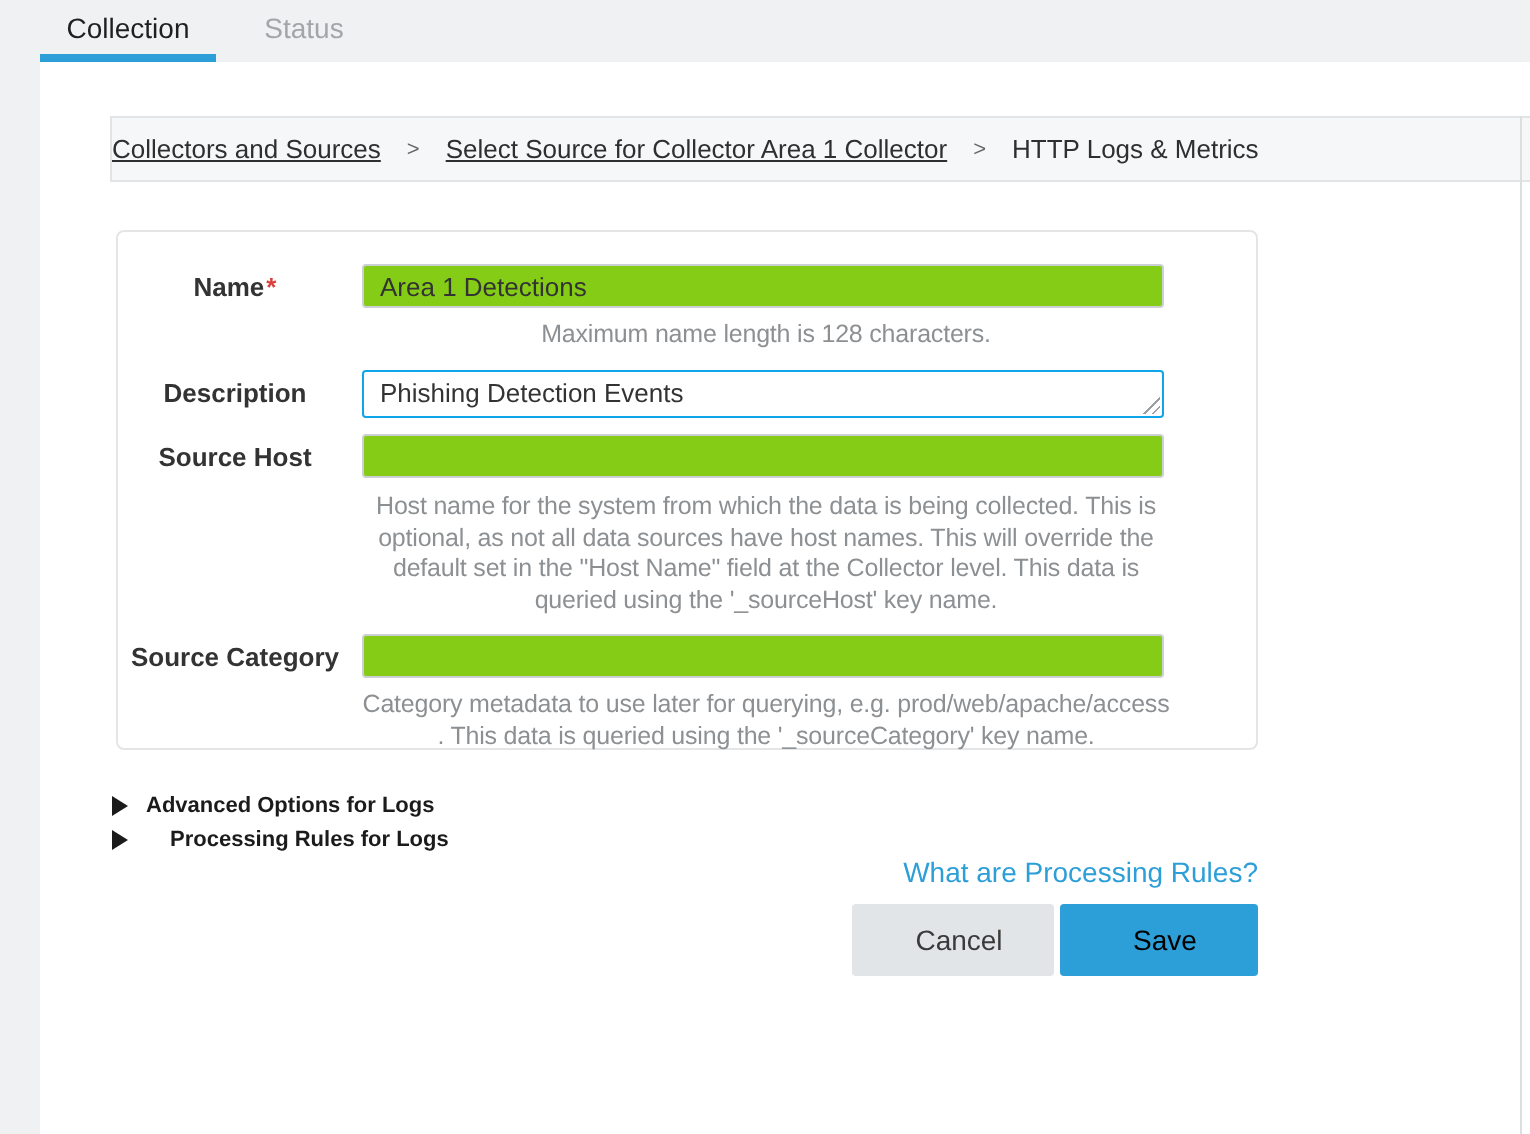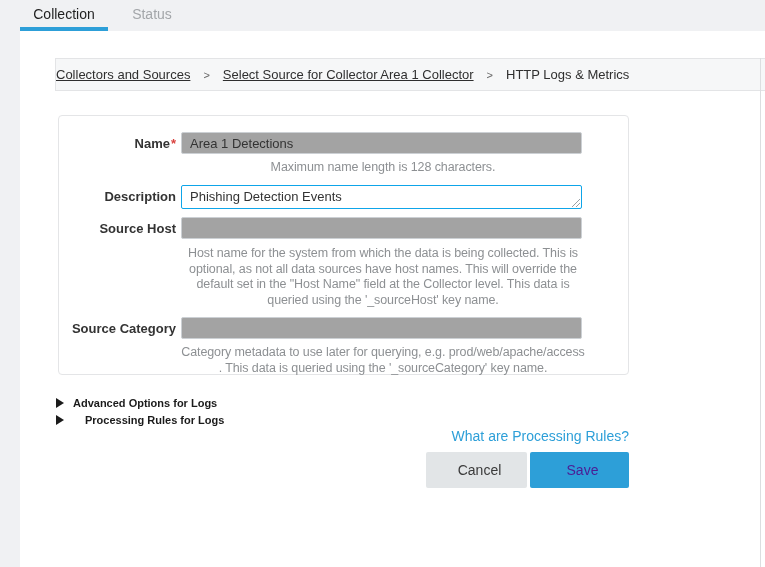--- a/index.html
+++ b/index.html
@@ -26,27 +26,27 @@
   }
   .crumb { text-decoration:underline; cursor:pointer; margin-right:13px; }
   .crumb-sep { color:#666; font-size:11px; margin-right:13px; }
   .crumb-current { text-decoration:none; margin-right:0; }
   
   .card {
     position:absolute; left:58px; top:115px; width:571px; height:260px;
     background:#fff; border:1px solid #e4e5e7; border-radius:4px;
   }
   .flabel {
-    position:absolute; left:0; width:117px; text-align:right;
+    position:absolute; left:0; width:117px; text-align:center;
     font-size:13px; font-weight:600; color:#333;
   }
   .req { color:#d9413d; margin-left:1px; }
   .finput {
     position:absolute; left:122px; width:401px; height:22px;
-    border:1px solid #ccd0d4; border-radius:2px; background:#a3a3a3;
+    border:1px solid #ccd0d4; border-radius:2px; background:#84cc16;
     font-family:"Liberation Sans",sans-serif; font-size:13px; color:#333; padding:0 8px; outline:none;
   }
   .ftextarea {
     position:absolute; left:122px; width:401px; height:24px;
     border:1px solid #0ea5e9; border-radius:2px; background:#fff;
     font-family:"Liberation Sans",sans-serif; font-size:13px; color:#333;
     padding:3px 8px; resize:none; outline:none; overflow:hidden; line-height:16px;
   }
   .resize-corner {
     position:absolute; width:10px; height:10px;
@@ -59,21 +59,21 @@
   }
   
   .section { position:absolute; left:56px; display:flex; align-items:center; cursor:pointer; }
   .tri { width:0; height:0; border-left:8px solid #1b1b1b; border-top:5px solid transparent; border-bottom:5px solid transparent; margin-right:9px; }
   .section-label { font-size:11px; font-weight:700; color:#1b1b1b; }
   
   .help-link { position:absolute; top:428px; right:136px; font-size:14px; color:var(--accent); cursor:pointer; }
   
   .btn { position:absolute; top:452px; height:36px; border:none; border-radius:2px; font-family:"Liberation Sans",sans-serif; font-size:14px; cursor:pointer;padding-left:12px; }
   .btn-cancel { left:426px; width:101px; background:#e2e5e7; color:#3a3a3a; }
-  .btn-save  { left:530px; width:99px;  background:var(--accent); color:#4c1d95; }
+  .btn-save  { left:530px; width:99px;  background:var(--accent); color:#000000; }
 </style>
 </head>
 <body>
 
 <div class="topbar">
   <div class="tab active">
     <span>Collection</span>
     <div class="tab-underline"></div>
   </div>
   <div class="tab inactive">

